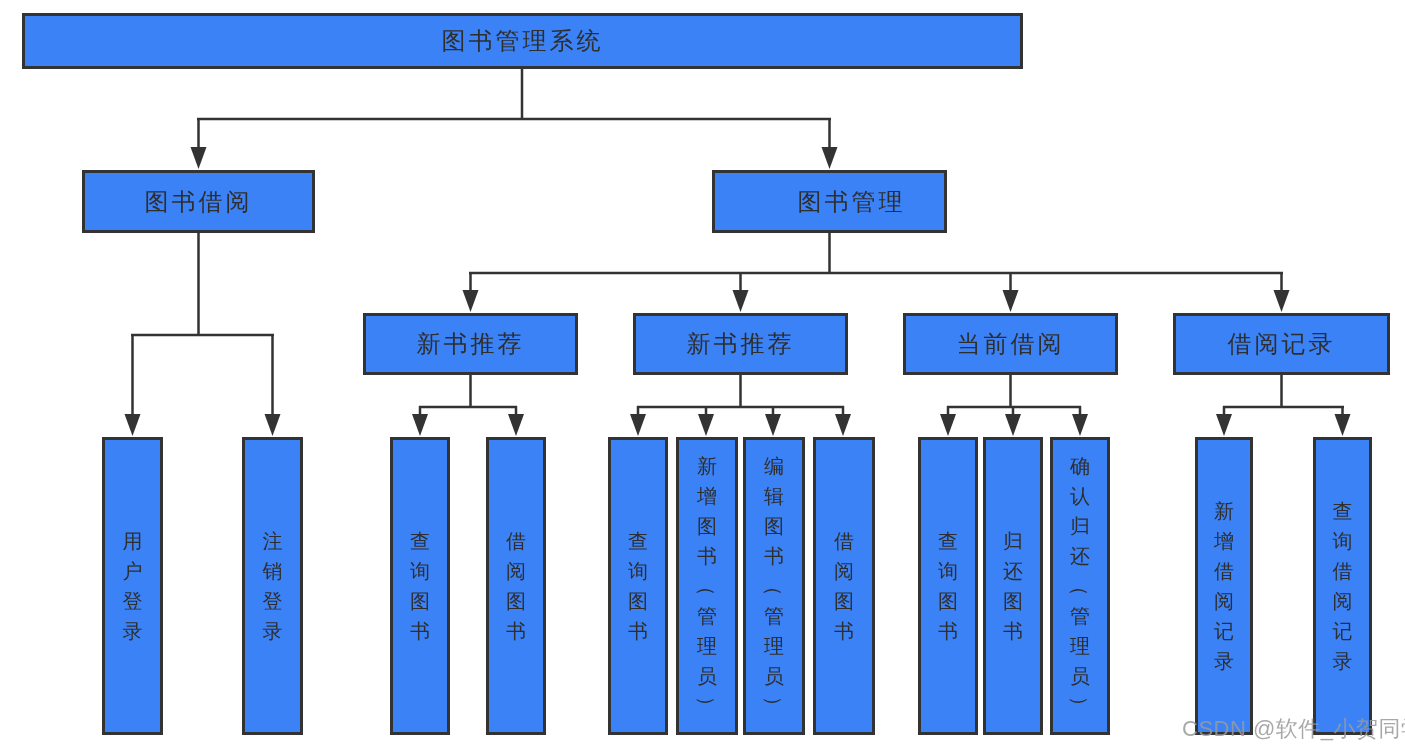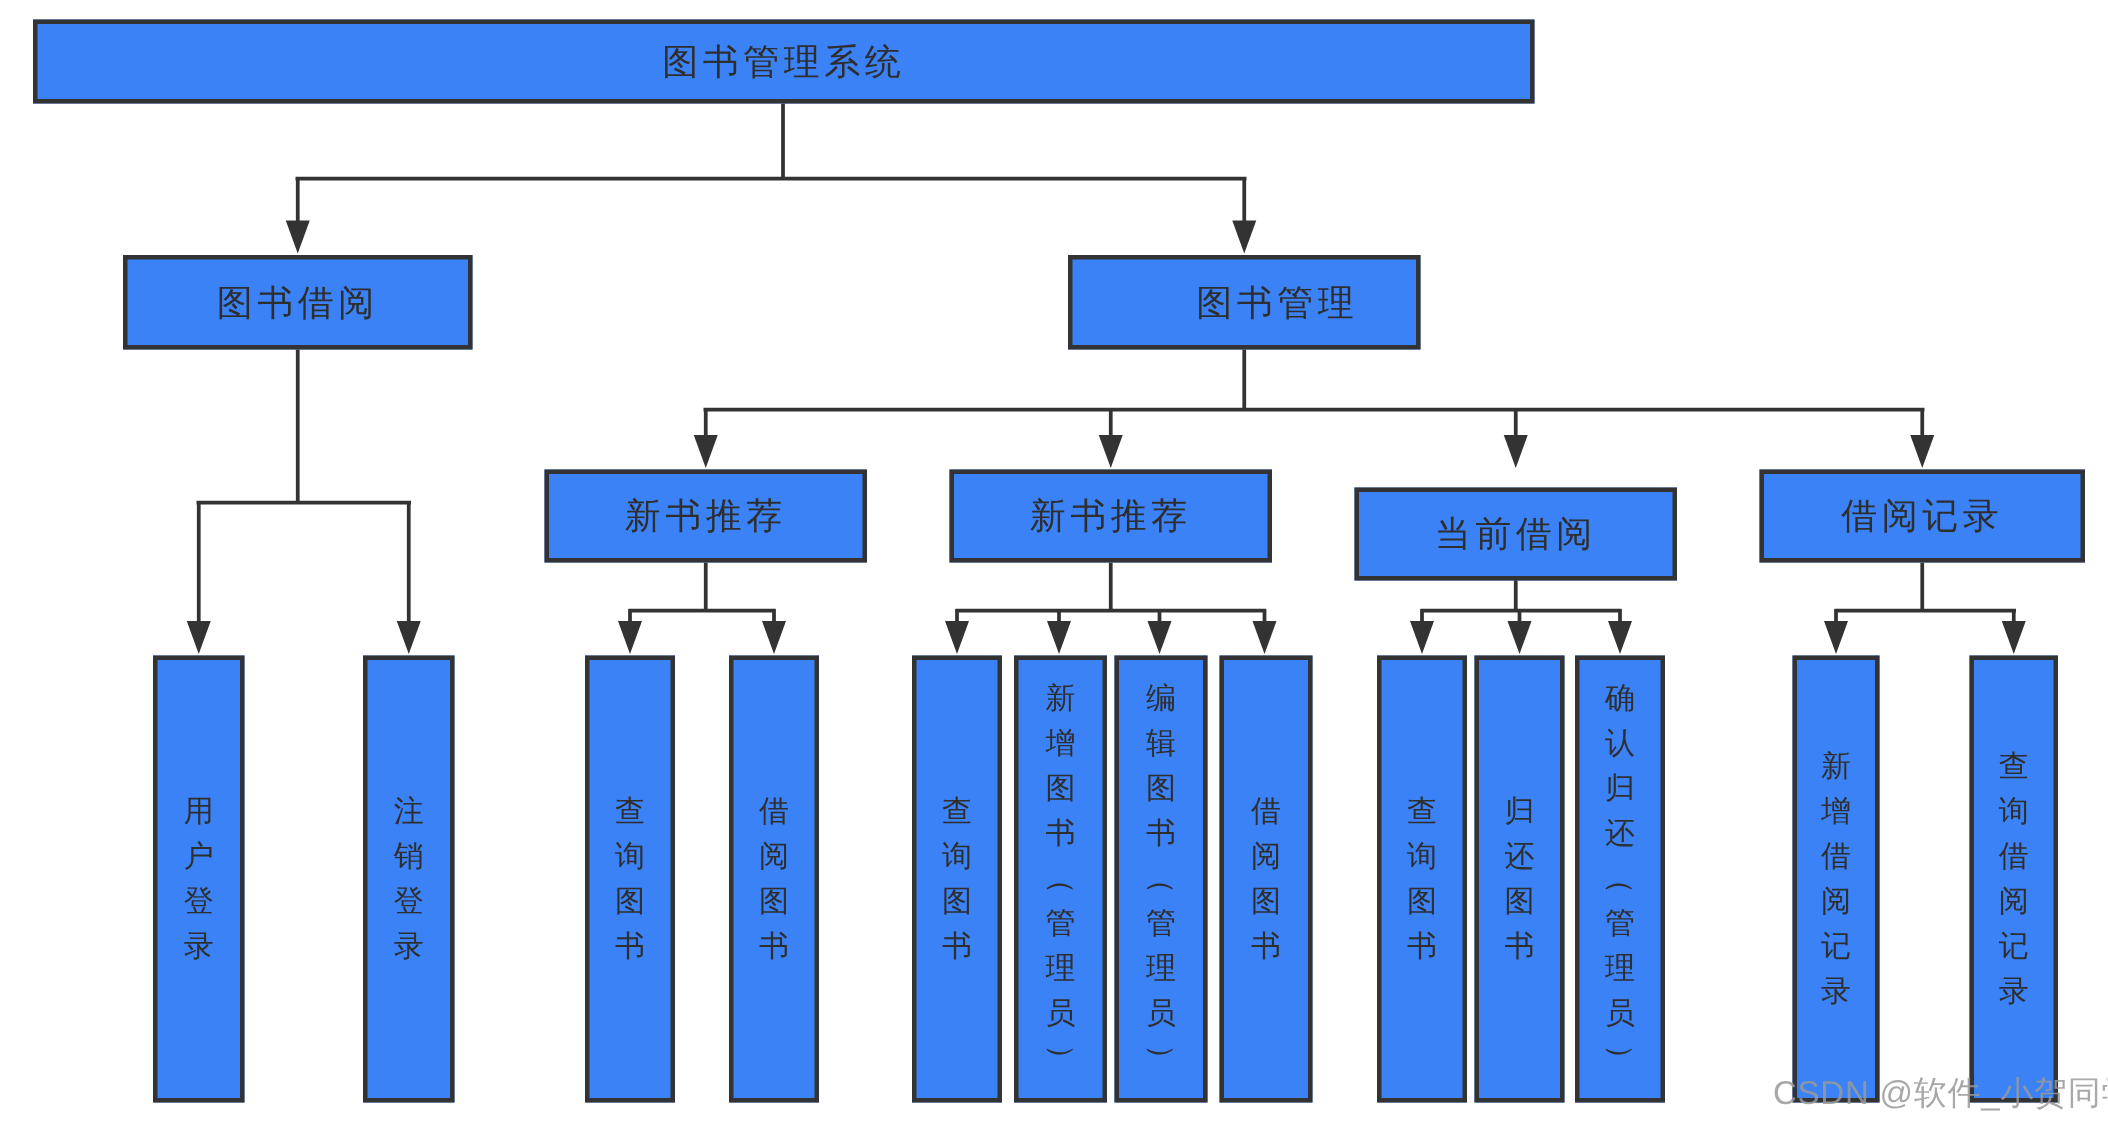--- a/index.html
+++ b/index.html
@@ -100,21 +100,21 @@
       </g>
   </svg>
 
   <div class="node hnode" style="left:22px;top:13px;width:1001px;height:56px;">图书管理系统</div>
 
   <div class="node hnode" style="left:82px;top:170px;width:233px;height:63px;">图书借阅</div>
   <div class="node hnode" style="left:712px;top:170px;width:235px;height:63px;padding-left:44px;">图书管理</div>
 
   <div class="node hnode" style="left:363px;top:313px;width:215px;height:62px;">新书推荐</div>
   <div class="node hnode" style="left:633px;top:313px;width:215px;height:62px;">新书推荐</div>
-  <div class="node hnode" style="left:903px;top:313px;width:215px;height:62px;margin-top:12px;">当前借阅</div>
+  <div class="node hnode" style="left:903px;top:313px;width:215px;height:62px;">当前借阅</div>
   <div class="node hnode" style="left:1173px;top:313px;width:217px;height:62px;">借阅记录</div>
 
   <div class="node vnode" style="left:102px;top:437px;width:61px;height:298px;">
       <span>用</span>
       <span>户</span>
       <span>登</span>
       <span>录</span>
     </div>
   <div class="node vnode" style="left:242px;top:437px;width:61px;height:298px;">
       <span>注</span>

